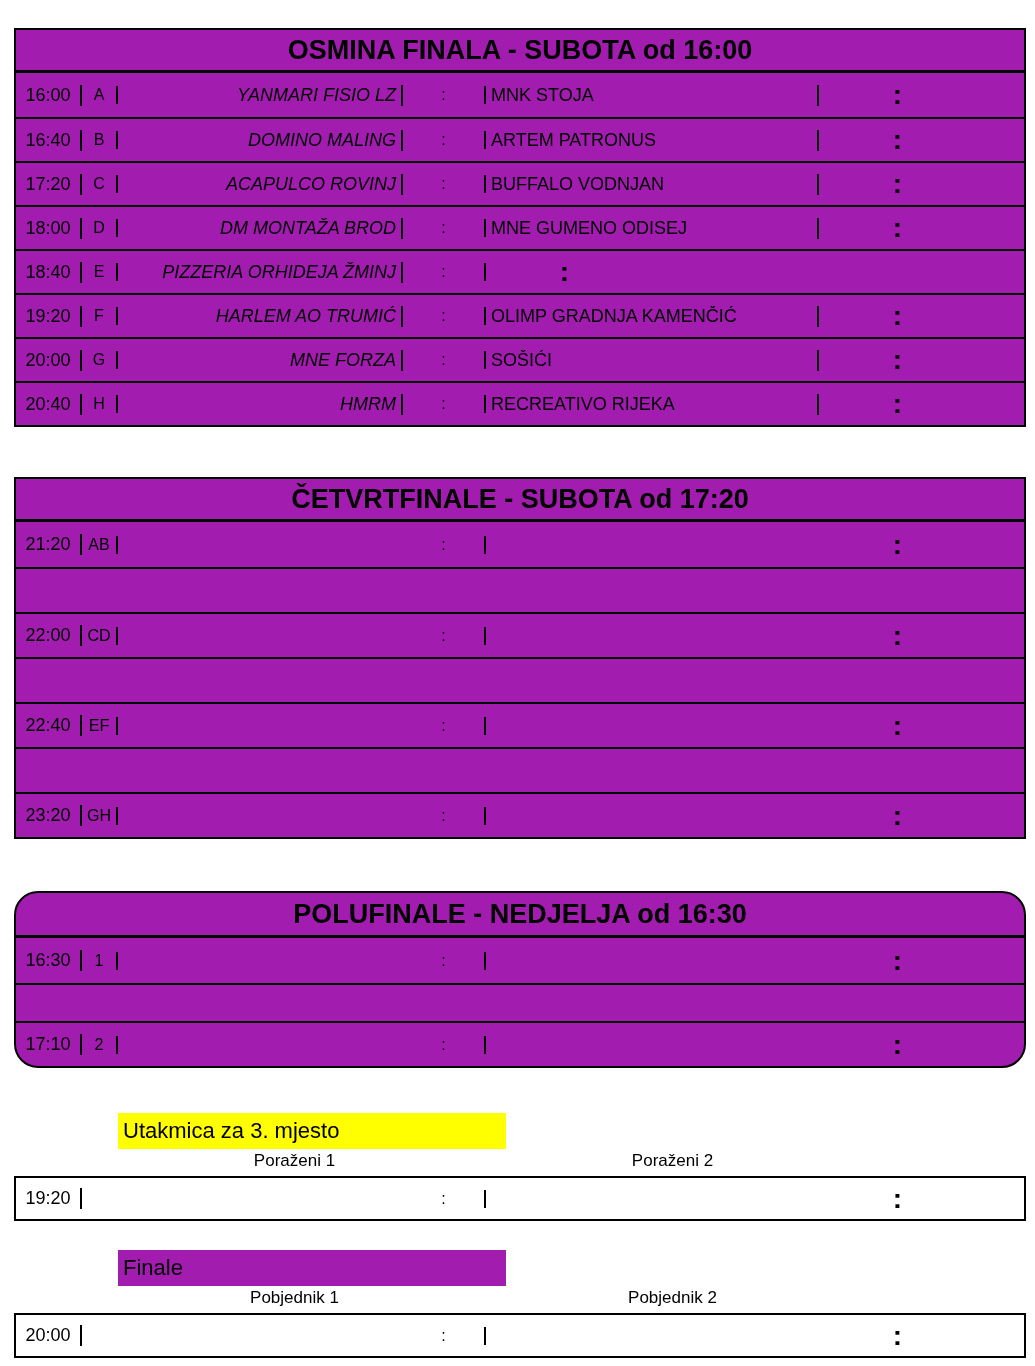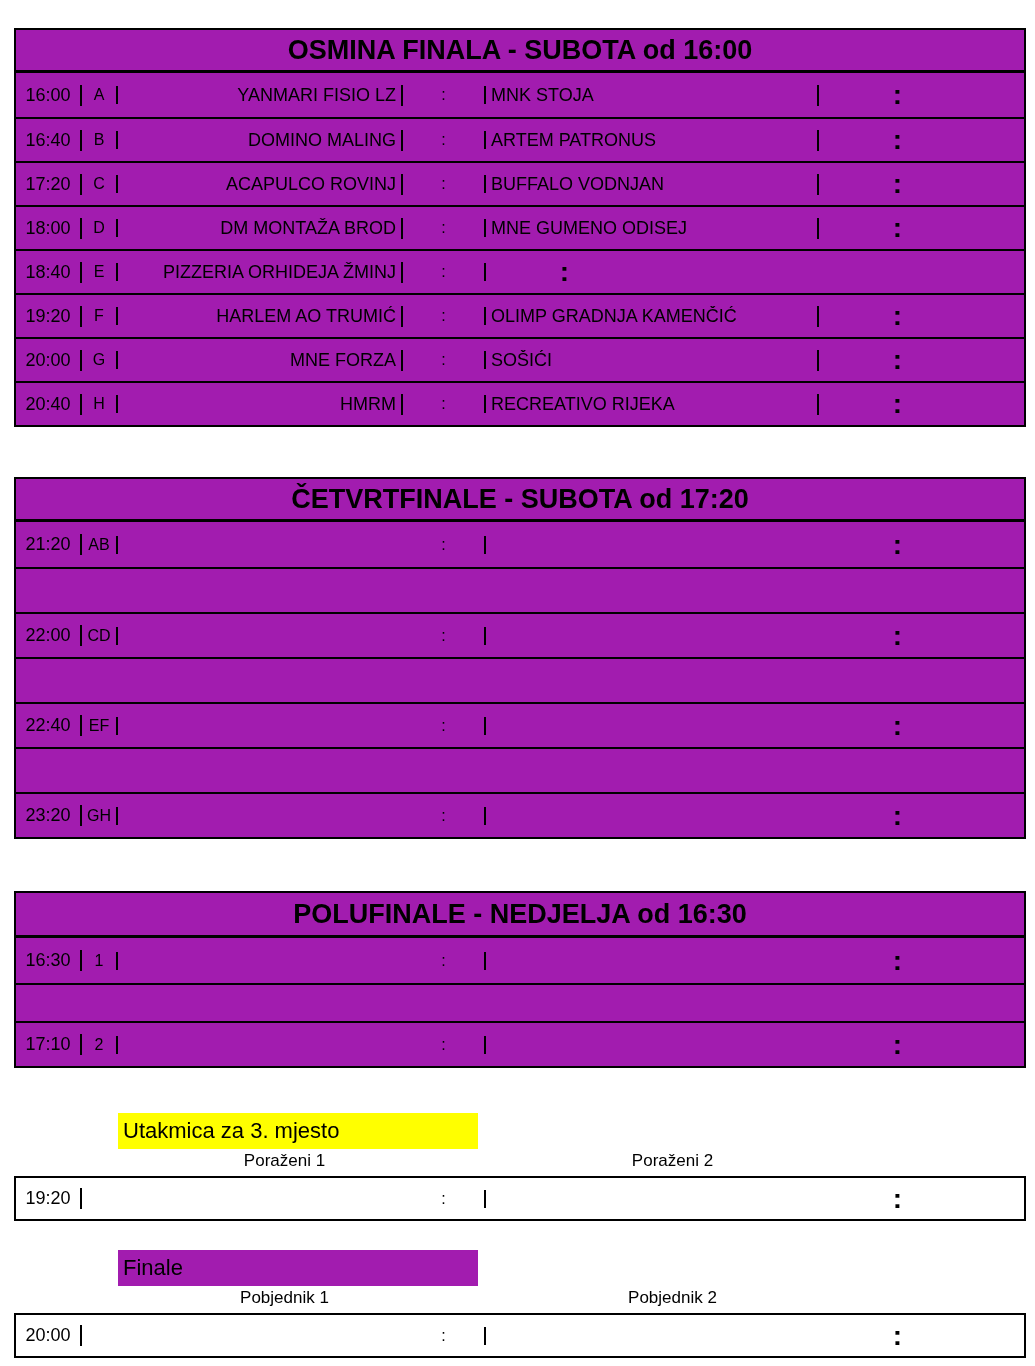--- a/index.html
+++ b/index.html
@@ -8,21 +8,21 @@
     font-family:"Liberation Sans", sans-serif; overflow:hidden;
   }
   .page { position:relative; width:1035px; height:1366px; }
 
   .bracket {
     box-sizing:border-box; width:1012px; margin-left:14px;
     border:2px solid #000; background:#a21caf;
   }
   .t1 { margin-top:28px; }
   .t2 { margin-top:50px; }
-  .t3 { margin-top:52px; }
+  .t3 { margin-top:52px;border-radius:24px; }
 
   .title-row {
     box-sizing:border-box; height:43px; border-bottom:3px solid #000;
     display:flex; align-items:center; justify-content:center;
     font-weight:700; font-size:27px; letter-spacing:0px;
   }
   .t3 .title-row { height:45px; }
 
   .rows > div + div { border-top:2px solid #000; }
 
@@ -33,38 +33,38 @@
   .t2 .srow { height:45px; }
   .t3 .srow { height:38px; }
 
   .c {
     box-sizing:border-box; border-right:2px solid #000;
     display:flex; align-items:center; justify-content:center;
     font-size:18px; white-space:nowrap; overflow:hidden;
   }
   .c.time  { width:66px; }
   .c.code  { width:36px; font-size:16px; }
-  .c.home  { width:285px; justify-content:flex-end; padding-right:5px; }
+  .c.home  { width:285px; justify-content:flex-end; padding-right:5px;font-style:italic; }
   .c.sep   { width:83px; font-size:16px; }
   .c.away  { width:333px; justify-content:flex-start; padding-left:5px; }
   .c.score { width:157px; border-right:none; font-size:28px; font-weight:700; }
 
   .hl-label {
-    box-sizing:border-box; margin-left:118px; width:360px; height:36px;
+    box-sizing:border-box; margin-left:118px; width:388px; height:36px;
     background:#ffff00; display:flex; align-items:center;
     font-size:22px; padding-left:5px;
   }
   .third .hl-label { margin-top:45px; }
   .final .hl-label { margin-top:29px; }
 
   .subhead-row { position:relative; height:27px; width:1035px; }
   .subhead {
     position:absolute; top:2px; font-size:17px; text-align:center;
   }
-  .subhead.home-h { left:118px; width:333px; }
+  .subhead.home-h { left:128px; width:333px; }
   .subhead.away-h { left:506px; width:333px; }
 
   .single {
     box-sizing:border-box; width:1012px; margin-left:14px;
     border:2px solid #000;
   }
   .single .row { height:41px; }
 </style>
 </head>
 <body>

